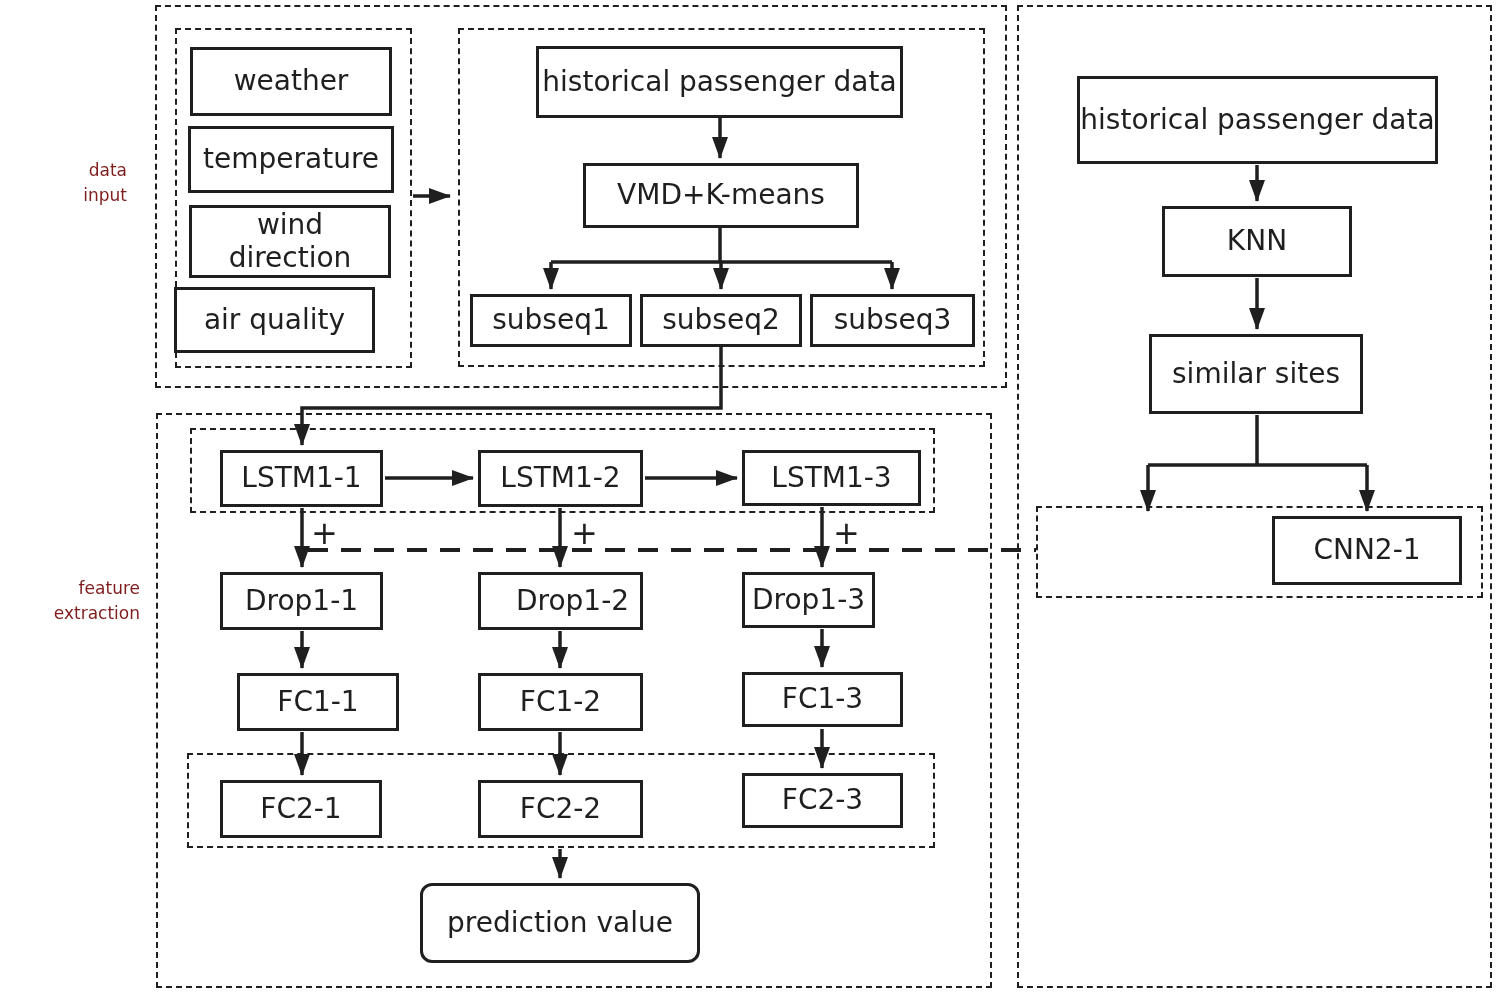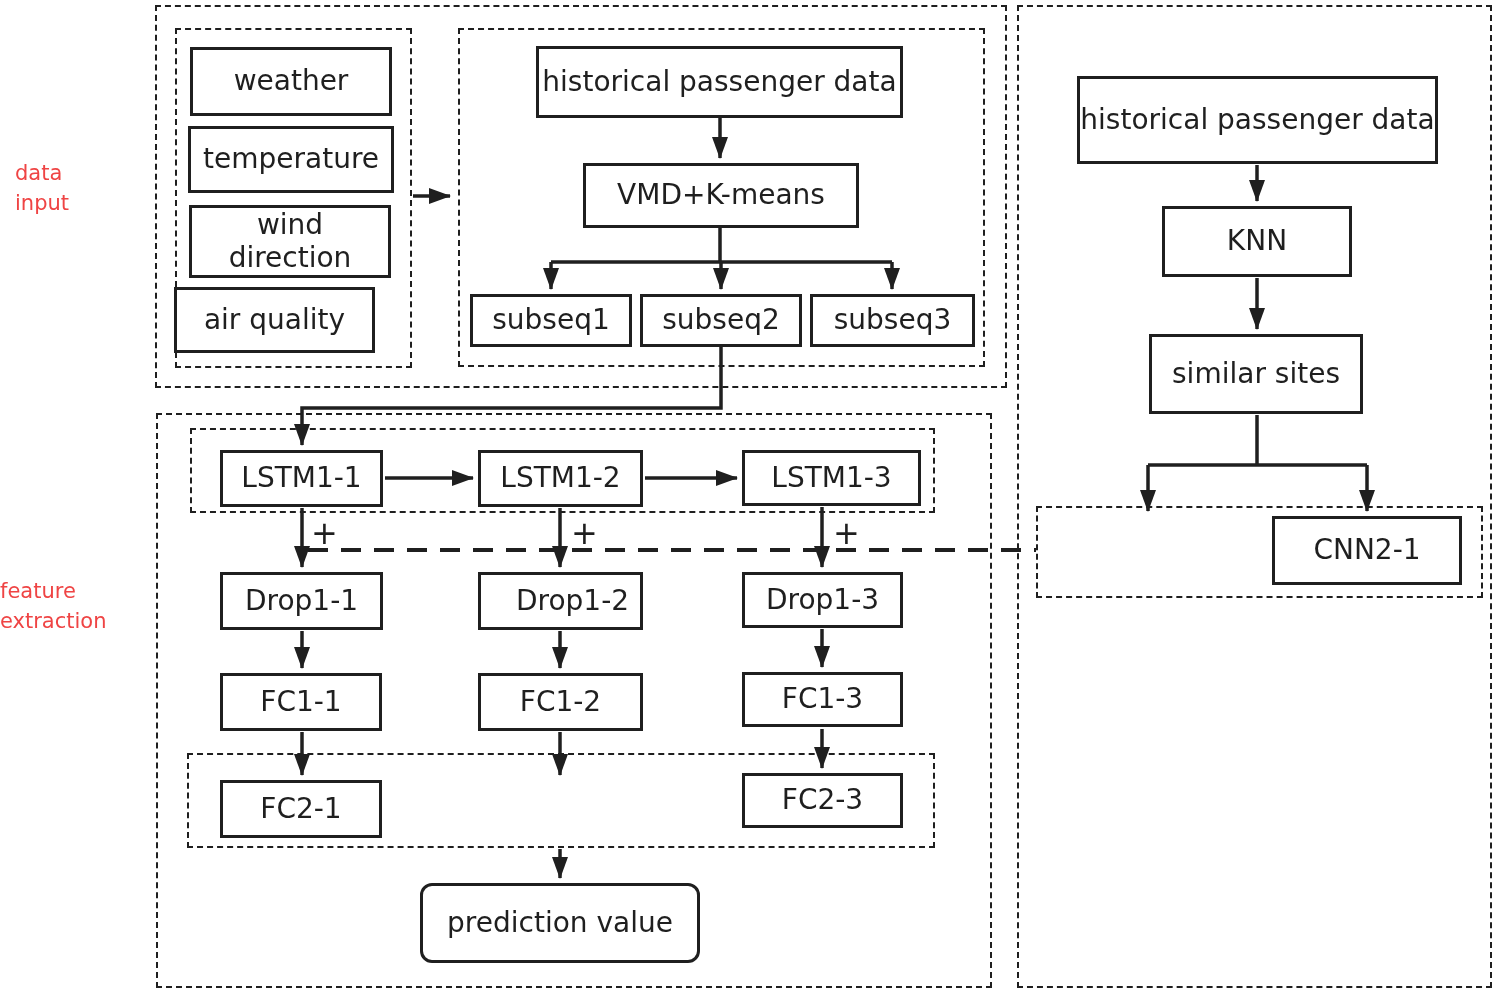--- a/index.html
+++ b/index.html
@@ -9,21 +9,21 @@
   }
   .dashed{position:absolute;border:2px dashed #1f1f1f;box-sizing:border-box;background:transparent;}
   .box{
     position:absolute;border:3px solid #1f1f1f;box-sizing:border-box;background:#ffffff;
     display:flex;align-items:center;justify-content:center;text-align:center;
     font-size:28px;line-height:1.15;color:#1f1f1f;
   }
   .rounded{border-radius:12px;}
   .wires{position:absolute;left:0;top:0;}
   .sideLabel{
-    position:absolute;text-align:left;font-size:21px;line-height:1.45;color:#ef4444;
+    position:absolute;text-align:right;font-size:17px;line-height:1.45;color:#7f1d1d;
   }
   .plus{position:absolute;font-size:32px;color:#1f1f1f;line-height:1;}
   .wrapPad{padding:0 22px;}
 </style>
 </head>
 <body>
 
 <div class="stage">
 
   <div class="dashed" style="left:155px;top:5px;width:852px;height:383px;"></div>
@@ -104,27 +104,28 @@
   <div class="box" style="left:220px;top:450px;width:163px;height:57px;">LSTM1-1</div>
   <div class="box" style="left:478px;top:450px;width:165px;height:57px;">LSTM1-2</div>
   <div class="box" style="left:742px;top:450px;width:179px;height:56px;">LSTM1-3</div>
 
   <div class="plus" style="left:311px;top:517px;">+</div>
   <div class="plus" style="left:571px;top:517px;">+</div>
   <div class="plus" style="left:833px;top:517px;">+</div>
 
   <div class="box" style="left:220px;top:572px;width:163px;height:58px;">Drop1-1</div>
   <div class="box" style="left:478px;top:572px;width:165px;height:58px;padding-left:24px;">Drop1-2</div>
-  <div class="box" style="left:742px;top:572px;width:161px;height:56px;">Drop1-3</div>
+  <div class="box" style="left:742px;top:572px;width:133px;height:56px;">Drop1-3</div>
 
-  <div class="box" style="left:220px;top:673px;width:162px;height:58px;">FC1-1</div>
+  <div class="box" style="left:237px;top:673px;width:162px;height:58px;">FC1-1</div>
   <div class="box" style="left:478px;top:673px;width:165px;height:58px;">FC1-2</div>
   <div class="box" style="left:742px;top:672px;width:161px;height:55px;">FC1-3</div>
 
   <div class="box" style="left:220px;top:780px;width:162px;height:58px;">FC2-1</div>
+  <div class="box" style="left:478px;top:780px;width:165px;height:58px;">FC2-2</div>
   <div class="box" style="left:742px;top:773px;width:161px;height:55px;">FC2-3</div>
 
   <div class="box rounded" style="left:420px;top:883px;width:280px;height:80px;border-width:3.5px;">prediction value</div>
 
   <div class="box" style="left:1077px;top:76px;width:361px;height:88px;">historical passenger data</div>
   <div class="box" style="left:1162px;top:206px;width:190px;height:71px;">KNN</div>
   <div class="box" style="left:1149px;top:334px;width:214px;height:80px;">similar sites</div>
   <div class="box" style="left:1272px;top:516px;width:190px;height:69px;">CNN2-1</div>
 
 </div>

